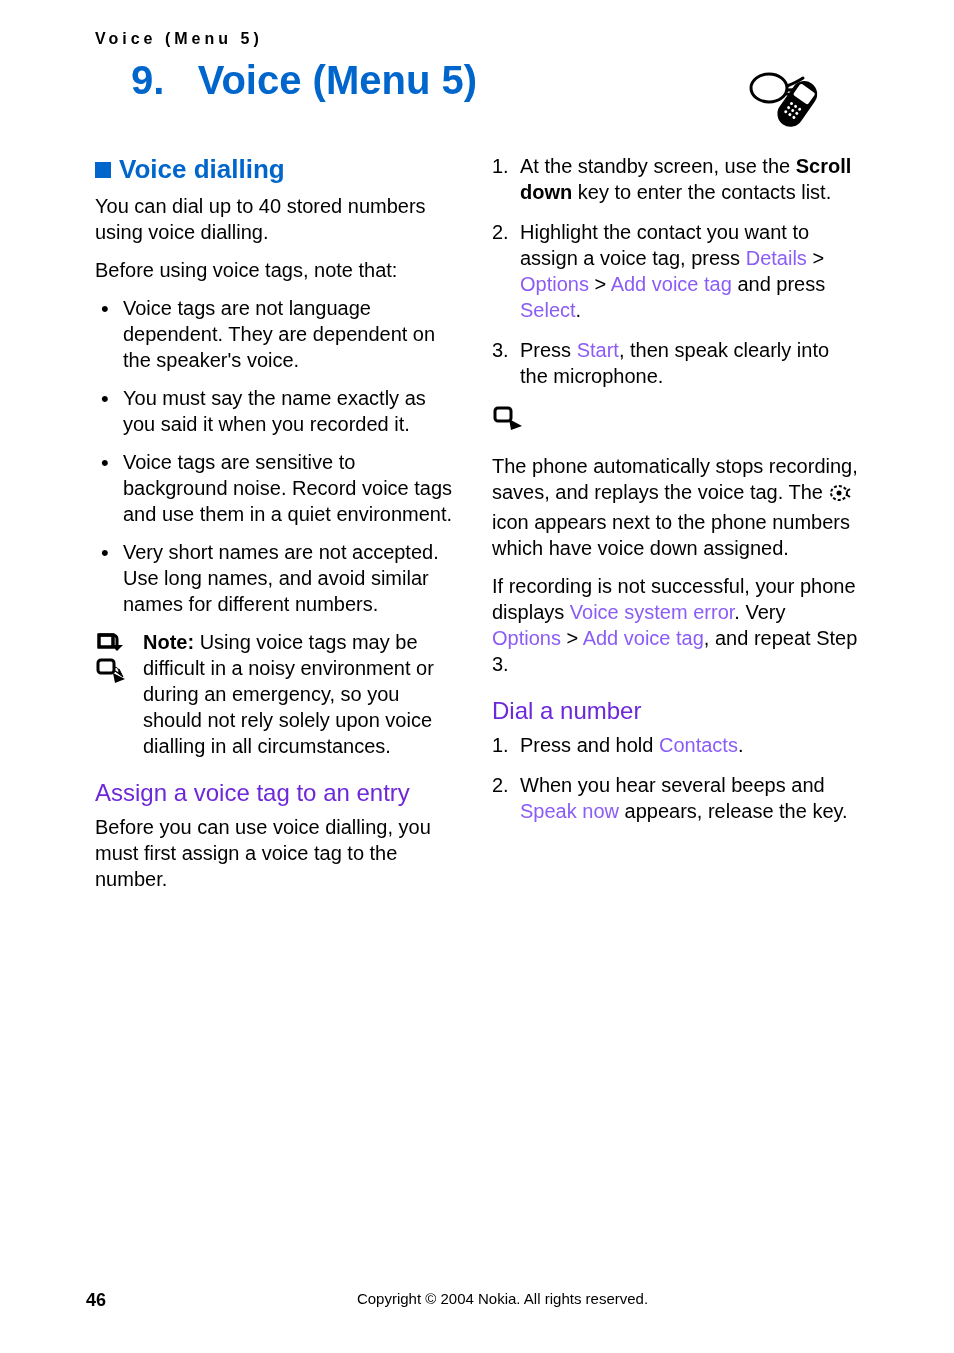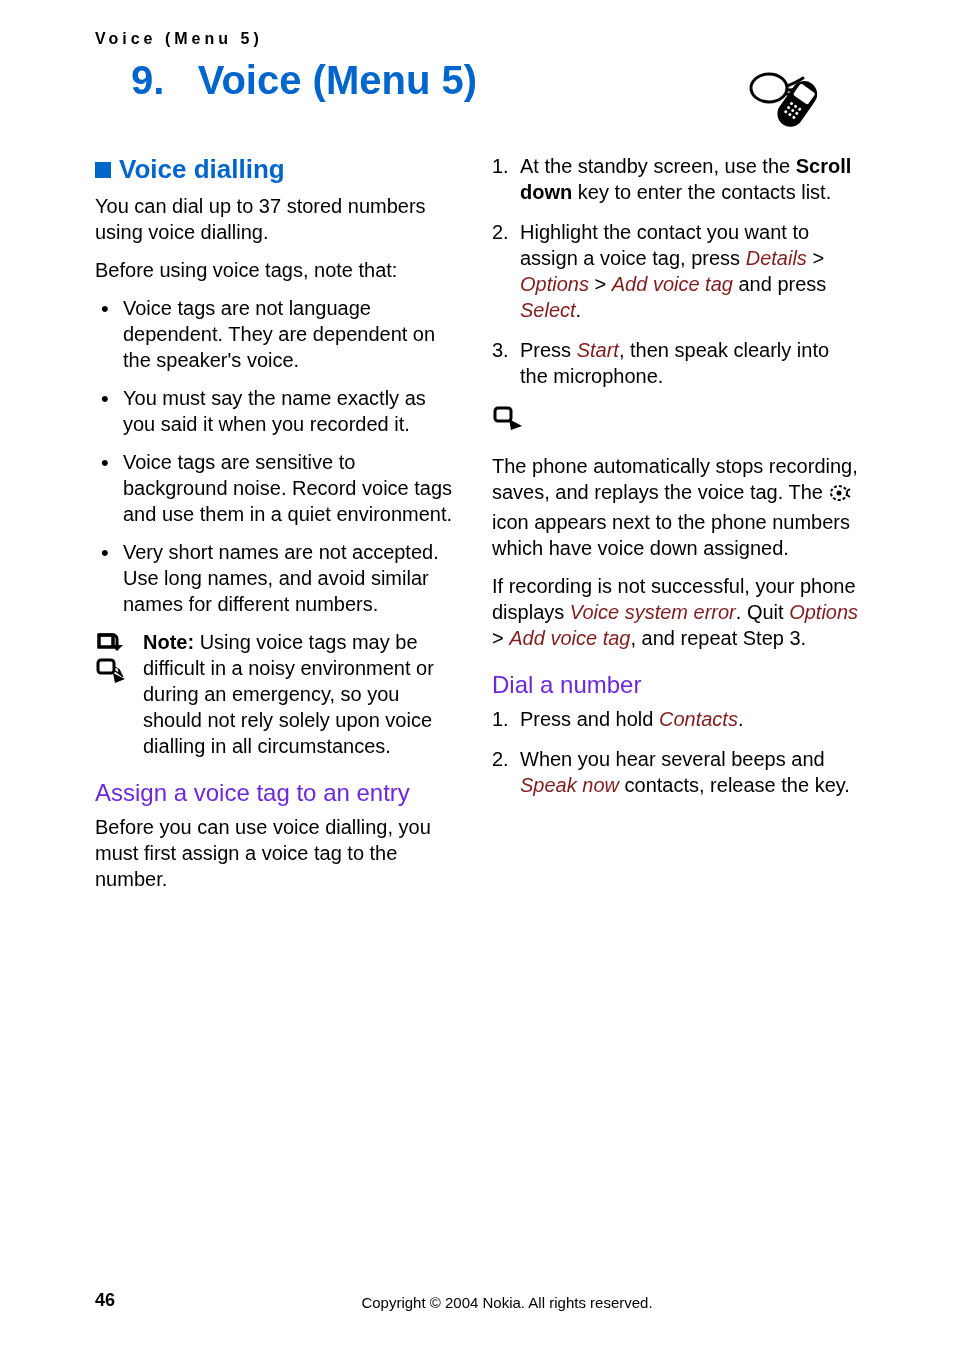--- a/index.html
+++ b/index.html
@@ -100,28 +100,28 @@
     gap: 12px;
     margin-bottom: 14px;
   }
   .note-icon {
     flex-shrink: 0;
     width: 36px;
     padding-top: 2px;
   }
   .note-body { flex: 1; }
   .bold { font-weight: bold; }
-  .italic-blue { color: #7f1d1d; font-style: italic; }
+  .italic-blue { color: #8b5cf6; }
   .footer {
     position: absolute;
     bottom: 42px;
-    left: 95px;
+    left: 86px;
     right: 95px;
     display: flex;
-    align-items: flex-end;
+    align-items: flex-start;
     font-size: 15px;
     margin-top: 40px;
   }
   .footer .pn { font-weight: bold; font-size: 18px; width: 60px; }
   .footer .cpy { flex: 1; text-align: center; }
   .inline-icon {
     display: inline-block;
     vertical-align: -4px;
   }
 </style>
@@ -160,21 +160,21 @@
   </div>
 </div>
 
 <div class="columns">
 
   <div class="col">
     <div class="section-head">
       <span class="section-square"></span>
       <span>Voice dialling</span>
     </div>
-    <p class="para">You can dial up to 37 stored numbers using voice dialling.</p>
+    <p class="para">You can dial up to 40 stored numbers using voice dialling.</p>
     <p class="para">Before using voice tags, note that:</p>
     <ul class="bullets">
       <li>Voice tags are not language dependent. They are dependent on the speaker's voice.</li>
       <li>You must say the name exactly as you said it when you recorded it.</li>
       <li>Voice tags are sensitive to background noise. Record voice tags and use them in a quiet environment.</li>
       <li>Very short names are not accepted. Use long names, and avoid similar names for different numbers.</li>
     </ul>
     <div class="note-block">
       <div class="note-icon">
         <svg width="32" height="28" viewBox="0 0 32 28">
@@ -222,32 +222,32 @@
       </div>
     </div>
     <p class="para">
       <span>The phone automatically stops recording, saves, and replays the voice tag. The </span><span class="inline-icon"><svg width="22" height="20" viewBox="0 0 22 20">
             <ellipse cx="10" cy="10" rx="8" ry="7" fill="none" stroke="#000" stroke-width="2" stroke-dasharray="3 2"></ellipse>
             <circle cx="10" cy="10" r="2.5" fill="#000"></circle>
             <path d="M18 8 L21 6 M18 12 L21 14" stroke="#000" stroke-width="2"></path>
           </svg></span><span> icon appears next to the phone numbers which have voice down assigned.</span>
     </p>
     <p class="para">
-      <span>If recording is not successful, your phone displays </span><span class="italic-blue">Voice system error</span><span>. Quit </span><span class="italic-blue">Options</span> &gt; <span class="italic-blue">Add voice tag</span><span>, and repeat Step 3.</span>
+      <span>If recording is not successful, your phone displays </span><span class="italic-blue">Voice system error</span><span>. Very </span><span class="italic-blue">Options</span> &gt; <span class="italic-blue">Add voice tag</span><span>, and repeat Step 3.</span>
     </p>
 
     <div class="subsection-head">Dial a number</div>
     <ol class="numbers">
       <li>
         <span class="num">1.</span>
         <span>Press and hold </span><span class="italic-blue">Contacts</span>.
       </li>
       <li>
         <span class="num">2.</span>
-        <span>When you hear several beeps and </span><span class="italic-blue">Speak now</span><span> contacts, release the key.</span>
+        <span>When you hear several beeps and </span><span class="italic-blue">Speak now</span><span> appears, release the key.</span>
       </li>
     </ol>
   </div>
 
 </div>
 
 <div class="footer">
   <div class="pn">46</div>
   <div class="cpy">Copyright © 2004 Nokia. All rights reserved.</div>
 </div>

